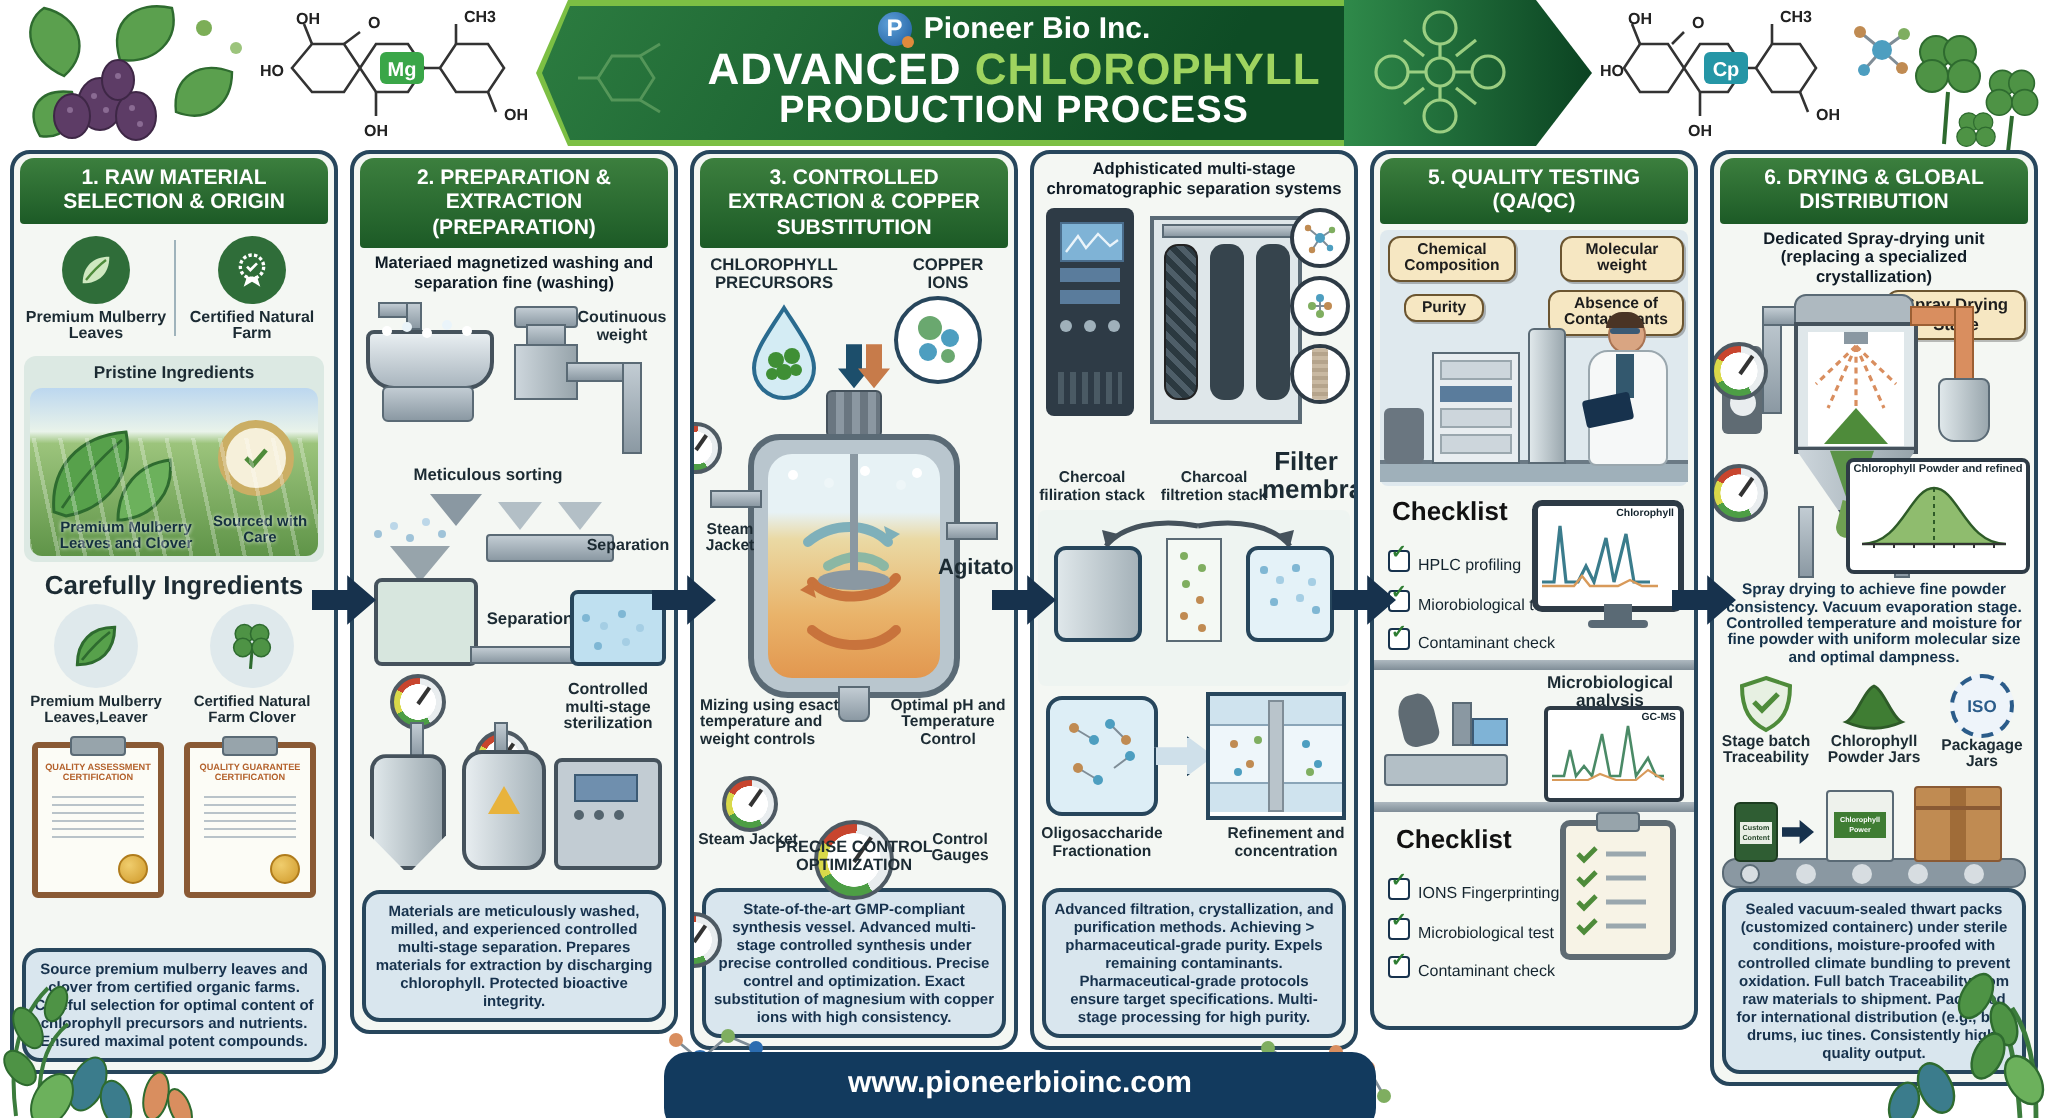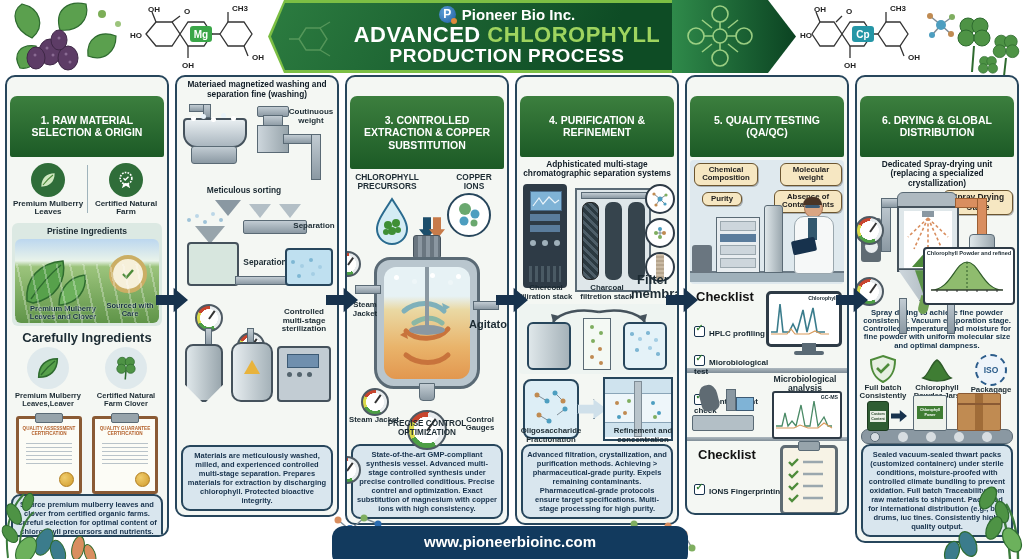--- a/index.html
+++ b/index.html
@@ -25,22 +25,22 @@
   .porph-chev{position:absolute;left:672px;top:0;width:124px;height:73px;
     background:linear-gradient(90deg,#2f8a4a,#0b4322);
     clip-path:polygon(0 0,calc(100% - 28px) 0,100% 50%,calc(100% - 28px) 100%,0 100%)}
   .molecule text{font-family:"Liberation Sans",sans-serif}
 
   
   .cols{position:absolute;left:5px;top:75px;width:1014px;display:flex;gap:6px;align-items:flex-start}
   .col{flex:1;background:#f4f7f3;border:2px solid #27465c;border-radius:10px;display:flex;
     flex-direction:column;overflow:hidden;position:relative;z-index:2}
   .c1{height:458px}.c2{height:438px}.c3{height:446px}.c4{height:446px}.c5{height:436px}.c6{height:464px}
-  .cth{margin:19px 3px 0;border-radius:7px 7px 2px 2px;background:linear-gradient(180deg,#3c7f3e,#1c5a26);
-    color:#fff;font-weight:bold;font-size:10.5px;line-height:1.18;text-align:center;padding:18px 2px}
+  .cth{margin:2px 3px 0;border-radius:7px 7px 2px 2px;background:linear-gradient(180deg,#3c7f3e,#1c5a26);
+    color:#fff;font-weight:bold;font-size:10.5px;line-height:1.18;text-align:center;padding:4px 2px}
   .cap{font-size:8.3px;font-weight:bold;text-align:center;color:#101c26;margin:3px 5px 1px;line-height:1.15}
   .foot{margin:auto 4px 4px;background:#d9e6ee;border:2px solid #27465c;border-radius:9px;
     color:#17324d;font-weight:bold;font-size:7.5px;line-height:1.2;text-align:center;padding:4px 4px}
   .lab{font-weight:bold;color:#1c2b33;line-height:1.08;text-align:center}
 
   .flow-arrow{position:absolute;top:286px;width:32px;height:28px;background:#17324d;z-index:4;
     clip-path:polygon(0 32%,55% 32%,55% 6%,100% 50%,55% 94%,55% 68%,0 68%)}
   .site-banner{position:absolute;left:332px;top:526px;width:356px;height:40px;background:#123a5e;
     border-radius:12px;color:#fff;font-weight:bold;font-size:15px;text-align:center;padding-top:7px;
     box-sizing:border-box;z-index:7}
@@ -73,21 +73,21 @@
     background:#97a4ab;border-radius:2px;border:1px solid #5a6a75}
   .cert .ctit{font-size:4.6px;font-weight:bold;color:#b4622d;text-align:center;margin-top:7px;line-height:1.2}
   .cert .clines{margin:3px 7px;height:24px;background:repeating-linear-gradient(#fcfcf6 0 3px,#b9c3c9 3px 4px)}
   .cert .seal{position:absolute;right:5px;bottom:4px;width:13px;height:13px;border-radius:50%;
     background:radial-gradient(circle at 35% 35%,#f0cd6d,#d09a2b);border:1.5px solid #b07c1d}
 
   
   .panel5{background:#dfe9ee;margin:3px;border-radius:4px;position:relative}
   .shelf{height:5px;background:linear-gradient(#aeb9c0,#7f8d97);margin:2px 0}
   .clist-title{font-size:13px;font-weight:bold;color:#111}
-  .clist-item{font-size:8px;font-weight:bold;color:#14242e;margin:17px 0;line-height:1.1}
+  .clist-item{font-size:8px;font-weight:normal;color:#14242e;margin:7px 0;line-height:1.1}
 
   
   .belt{position:absolute;left:2px;right:2px;bottom:0;height:13px;background:#8a98a2;border-radius:7px;
     border:1px solid #5a6a75}
 </style>
 </head>
 <body>
 
 <div class="canvas">
 
@@ -305,20 +305,21 @@
           <div class="clipb"></div>
           <div class="ctit">QUALITY GUARANTEE CERTIFICATION</div>
           <div class="clines"></div>
           <div class="seal"></div>
         </div>
       </div>
       <div class="foot">Source premium mulberry leaves and clover from certified organic farms. Careful selection for optimal content of chlorophyll precursors and nutrients. Ensured maximal potent compounds.</div>
     </section>
 
     <section class="col c2">
+      <div class="cth">2. PREPARATION &amp; EXTRACTION (PREPARATION)</div>
       <div class="cap">Materiaed magnetized washing and separation fine (washing)</div>
       <div style="position:relative;height:202px;margin:0 2px">
         <div class="ab pipe" style="left:10px;top:4px;width:20px;height:6px"></div>
         <div class="ab pipe" style="left:24px;top:4px;width:6px;height:12px"></div>
         <div class="ab" style="left:4px;top:18px;width:60px;height:26px;border:2px solid #45525c;border-radius:4px 4px 14px 14px;background:linear-gradient(#e8eef1,#aab6bf)">
           <div class="ab" style="left:6px;top:-4px;width:5px;height:5px;border-radius:50%;background:#fff;box-shadow:10px -2px 0 #eaf4fa,20px 1px 0 #fff,30px -3px 0 #eaf4fa,40px 0 0 #fff"></div>
         </div>
         <div class="ab pipe" style="left:12px;top:46px;width:44px;height:16px;border-radius:3px"></div>
         <div class="ab pipe" style="left:78px;top:6px;width:30px;height:9px;border-radius:2px"></div>
         <div class="ab pipe" style="left:84px;top:15px;width:18px;height:10px"></div>
@@ -405,33 +406,36 @@
             <div class="ab" style="left:50%;transform:translateX(-50%);top:0;width:4px;height:64px;background:#8a98a2"></div>
             <div class="ab" style="left:50%;transform:translateX(-50%);top:58px;width:36px;height:10px;border-radius:50%;background:#8a98a2"></div>
           </div>
         </div>
         <div class="ab pipe" style="left:8px;top:36px;width:24px;height:7px"></div>
         <div class="ab pipe" style="right:8px;top:52px;width:24px;height:7px"></div>
         <div class="ab lab" style="left:0;top:52px;width:36px;font-size:7.8px">Steam Jacket</div>
         <div class="ab lab" style="right:0;top:70px;width:38px;font-size:11px">Agitator</div>
         <div class="ab pipe" style="left:50%;transform:translateX(-50%);top:134px;width:14px;height:16px;border-radius:0 0 4px 4px"></div>
       </div>
+      <div style="position:relative;height:36px">
+        <div class="ab lab" style="left:3px;top:0;width:74px;font-size:7.8px;text-align:left">Mizing using esact temperature and weight controls</div>
+        <div class="ab lab" style="right:2px;top:0;width:62px;font-size:7.8px">Optimal pH and Temperature Control</div>
+      </div>
       <div style="position:relative;height:62px">
         <div class="ab gauge" style="left:14px;top:6px;width:24px;height:24px"></div>
         <div class="ab gauge" style="left:50%;transform:translateX(-50%);top:0;width:36px;height:36px"></div>
         <div class="ab gauge" style="right:14px;top:6px;width:24px;height:24px"></div>
         <div class="ab lab" style="left:2px;top:34px;width:50px;font-size:7.8px">Steam Jacket</div>
         <div class="ab lab" style="left:50%;transform:translateX(-50%);top:38px;width:84px;font-size:8.2px">PRECISE CONTROL OPTIMIZATION</div>
         <div class="ab lab" style="right:2px;top:34px;width:50px;font-size:7.8px">Control Gauges</div>
       </div>
       <div class="foot">State-of-the-art GMP-compliant synthesis vessel. Advanced multi-stage controlled synthesis under precise controlled conditious. Precise contrel and optimization. Exact substitution of magnesium with copper ions with high consistency.</div>
     </section>
 
     <section class="col c4">
-      <div class="cth">4. PURIFICATION &amp; REFINEMENT</div>
       <div class="cap">Adphisticated multi-stage chromatographic separation systems</div>
       <div style="position:relative;height:150px;margin:2px 2px 0">
         <div class="ab" style="left:4px;top:2px;width:44px;height:104px;background:#2e3b46;border-radius:4px">
           <div class="ab" style="left:7px;top:7px;width:30px;height:18px;background:#7fb3d6;border:1px solid #4a6d8c">
             <svg width="30" height="18" viewBox="0 0 30 18">
                 <polyline points="2,14 8,6 12,12 18,5 24,11 28,8" fill="none" stroke="#eaf4fa" stroke-width="1.2"></polyline>
               </svg>
           </div>
           <div class="ab" style="left:7px;top:30px;width:30px;height:7px;background:#5a7c9c;box-shadow:0 11px 0 #5a7c9c"></div>
           <div class="ab" style="left:7px;top:56px;width:6px;height:6px;border-radius:50%;background:#9fb0ba;box-shadow:12px 0 0 #9fb0ba,24px 0 0 #9fb0ba"></div>
@@ -676,21 +680,21 @@
           </svg>
         </div>
       </div>
       <div class="lab" style="font-size:7.7px;margin:4px 6px 0;color:#15324a">Spray drying to achieve fine powder consistency. Vacuum evaporation stage. Controlled temperature and moisture for fine powder with uniform molecular size and optimal dampness.</div>
       <div style="display:flex;justify-content:space-around;align-items:flex-start;margin-top:4px;height:58px">
         <div style="width:52px;text-align:center">
           <svg style="margin:0 auto" width="28" height="30" viewBox="0 0 28 30">
             <path d="M14 2 L26 6 C26 18 22 24 14 28 C6 24 2 18 2 6 Z" fill="#e7f0e2" stroke="#4e8b3a" stroke-width="2"></path>
             <path d="M8 14l4 4 8-8" stroke="#4e8b3a" stroke-width="2.6" fill="none"></path>
           </svg>
-          <div class="lab" style="font-size:7.8px">Full batch Consistently</div>
+          <div class="lab" style="font-size:7.8px">Stage batch Traceability</div>
         </div>
         <div style="width:56px;text-align:center">
           <svg style="margin:0 auto" width="34" height="30" viewBox="0 0 34 30">
             <path d="M3 24 C8 22 12 8 17 6 C22 8 26 22 31 24 C22 28 12 28 3 24z" fill="#3f7d33" stroke="#2e5b28" stroke-width="1.4"></path>
           </svg>
           <div class="lab" style="font-size:7.8px">Chlorophyll Powder Jars</div>
         </div>
         <div style="width:52px;text-align:center">
           <div class="circ-ic" style="width:28px;height:28px;margin:0 auto;border:2px dashed #2b5c8a;background:#eef4fa;font-size:8.5px;font-weight:bold;color:#2b5c8a">ISO</div>
           <div class="lab" style="font-size:7.8px">Packagage Jars</div>

